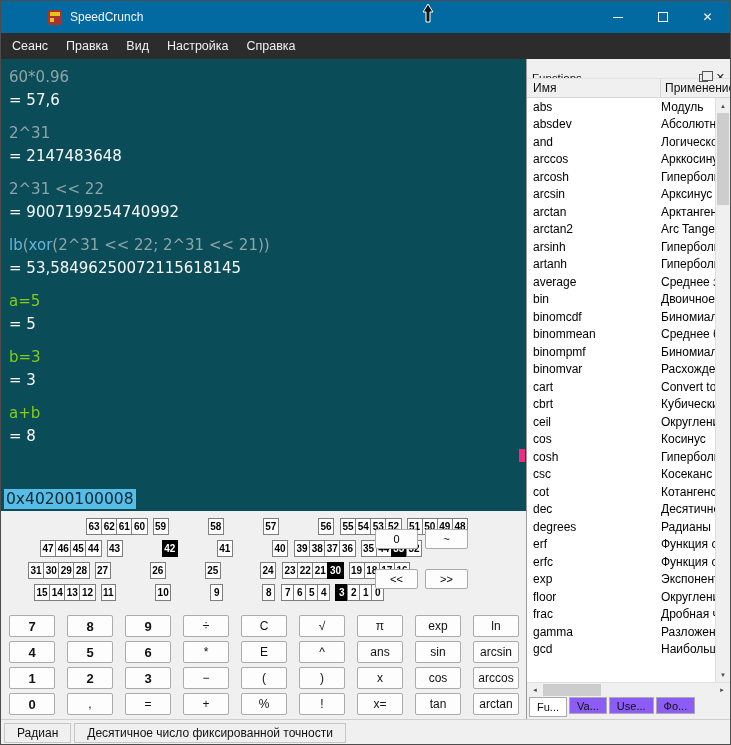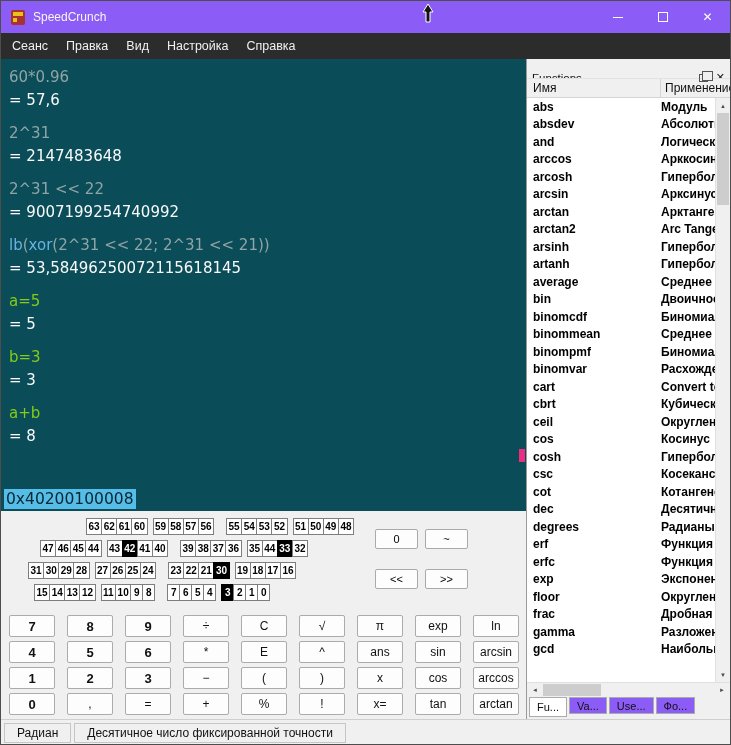--- a/index.html
+++ b/index.html
@@ -1,21 +1,21 @@
 <!DOCTYPE html>
 <html><head>
 <meta charset="utf-8">
 <style>
   * { box-sizing: border-box; }
   html,body { margin:0; padding:0; }
   body { width:731px; height:745px; font-family:"Liberation Sans",sans-serif; background:#3a3a3a; }
   .window { position:relative; width:731px; height:745px; background:#f0f0f0; border:1px solid #4d4d4d; overflow:hidden; }
 
   
-  .titlebar { height:32px; background:#8b5cf6; display:flex; align-items:center; color:#fff; position:relative; }
+  .titlebar { height:32px; background:#0369a1; display:flex; align-items:center; color:#fff; position:relative;padding-left:37px; }
   .app-icon { width:14px; height:15px; margin:0 8px 0 10px; background:#a83232; border-radius:2px; position:relative; }
   .app-icon::before { content:""; position:absolute; left:2px; top:2px; width:10px; height:4px; background:#e8c21a; }
   .app-icon::after { content:""; position:absolute; left:2px; top:8px; width:4px; height:4px; background:#e8c21a; }
   .tb-title { font-size:12px; color:#f5f5f5; }
   .tb-spacer { flex:1; }
   .tb-btn { width:45px; height:32px; display:flex; align-items:center; justify-content:center; color:#fff; font-size:12px; }
   .glyph-min { width:10px; border-top:1px solid #fff; display:block; }
   .glyph-max { width:10px; height:10px; border:1px solid #fff; display:block; }
   .mouse-cursor { position:absolute; left:420px; top:1px; z-index:50; }
 
@@ -40,21 +40,21 @@
 
   
   .keypad { flex:1; background:#f0f0f0; position:relative; }
   .bitrows { position:absolute; top:7px; left:0; }
   .bitrow { display:flex; margin-bottom:5px;font-weight:bold; }
   .bitrow0 { margin-left:86px; }
   .bitrow1 { margin-left:40px; }
   .bitrow2 { margin-left:28px; margin-top:1px; }
   .bitrow3 { margin-left:34px; }
   .bitgroup { display:flex; margin-right:6px; }
-  .bitgroup.midgap { margin-right:13px; }
+  .bitgroup.midgap { margin-right:7px;gap:40px; }
   .bit { min-width:13px; padding:0 1.5px; height:17px; line-height:15px; text-align:center; font-size:10px; background:#fff; border:1px solid #7e7e7e; margin-left:-1px; color:#000; }
   .bit.set { background:#000; color:#fff; border-color:#000; }
   .bitops { position:absolute; left:374px; top:18px; display:grid; grid-template-columns:43px 43px; grid-auto-rows:20px; column-gap:7px; row-gap:20px; }
   .bop { border:1px solid #aaa; background:#fdfdfd; border-radius:2px; font-size:11px; display:flex; align-items:center; justify-content:center; font-family:"Liberation Sans",sans-serif; }
   .keys { position:absolute; left:8px; top:104px; display:grid; grid-template-columns:repeat(9,46px); column-gap:12px; row-gap:4px; }
   .key { height:22px; border:1px solid #ababab; background:#fdfdfd; border-radius:2px; font-size:12px; display:flex; align-items:center; justify-content:center; font-family:"Liberation Sans",sans-serif; color:#111; }
   .key.digit { font-weight:bold; font-size:13px; }
 
   
   .statusbar { height:27px; background:#f0f0f0; border-top:1px solid #cfcfcf; display:flex; align-items:stretch; padding:2px 0; }
@@ -68,21 +68,21 @@
   .float-icon::before { content:""; position:absolute; left:2px; top:-4px; width:9px; height:8px; border:1px solid #555; background:#f0f0f0; }
   .close-icon { font-size:11px; color:#222; line-height:1; }
   .rp-search { display:flex; align-items:center; padding:4px 4px 3px 4px; gap:6px; }
   .rp-search label { font-size:12px; color:#111; }
   .rp-search input { flex:1; height:18px; border:1px solid #707070; background:#fff; font-size:12px; padding:0 3px; outline:none; }
   .rp-colheader { display:flex; height:20px; border-top:1px solid #e2e2e2; border-bottom:1px solid #d5d5d5; background:#f0f0f0; font-size:12px; align-items:center; color:#111; }
   .col-name { width:134px; padding-left:6px; border-right:1px solid #d5d5d5; height:100%; display:flex; align-items:center; }
   .col-desc { flex:1; padding-left:4px; overflow:hidden; white-space:nowrap; }
   .rp-table { flex:1; display:flex; background:#fff; overflow:hidden; }
   .rp-rows { flex:1; overflow:hidden; }
-  .frow { display:flex; height:17.5px; align-items:center; font-size:12px; color:#000;font-weight:bold; }
+  .frow { display:flex; height:17.5px; align-items:center; font-size:12px; color:#000; }
   .fname { width:134px; padding-left:6px; overflow:hidden; white-space:nowrap; }
   .fdesc { flex:1; overflow:hidden; white-space:nowrap; }
   .vscroll { width:15px; background:#f0f0f0; display:flex; flex-direction:column; border-left:1px solid #e0e0e0; }
   .varrow { height:15px; display:flex; align-items:center; justify-content:center; font-size:6px; color:#4a4a4a; }
   .vtrack { flex:1; }
   .vthumb { height:92px; background:#cdcdcd; margin:0 1px; }
   .hscroll { height:15px; display:flex; background:#f0f0f0; border-top:1px solid #e0e0e0; }
   .harrow { width:16px; display:flex; align-items:center; justify-content:center; font-size:6px; color:#4a4a4a; }
   .htrack { flex:1; display:flex; padding:1px 0; }
   .hthumb { width:58px; background:#cdcdcd; }

